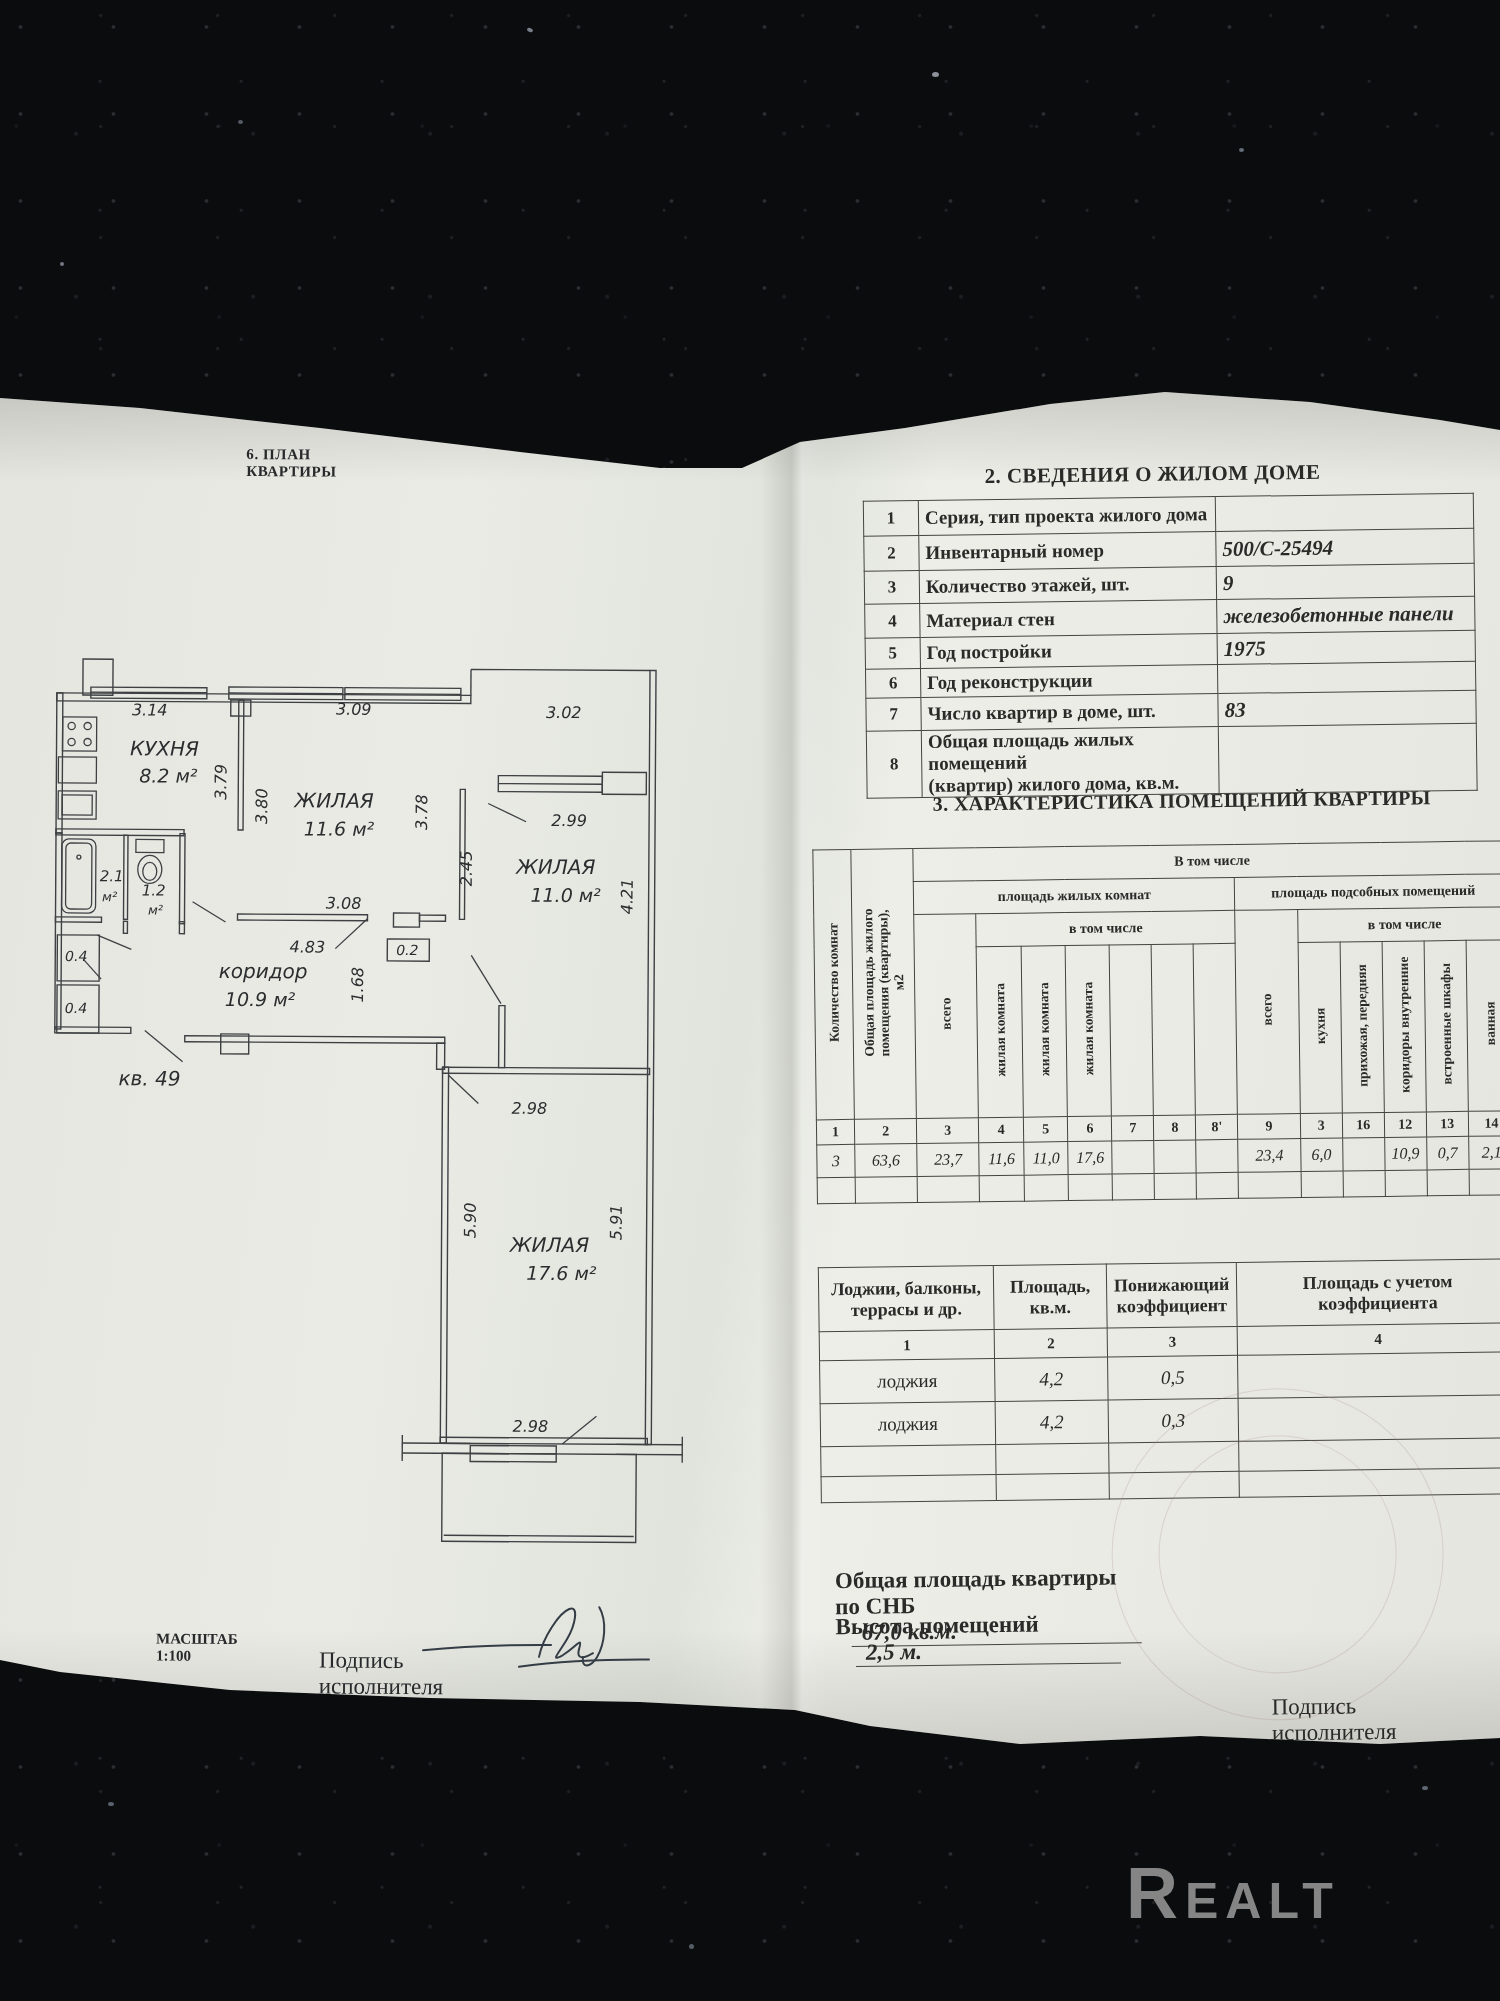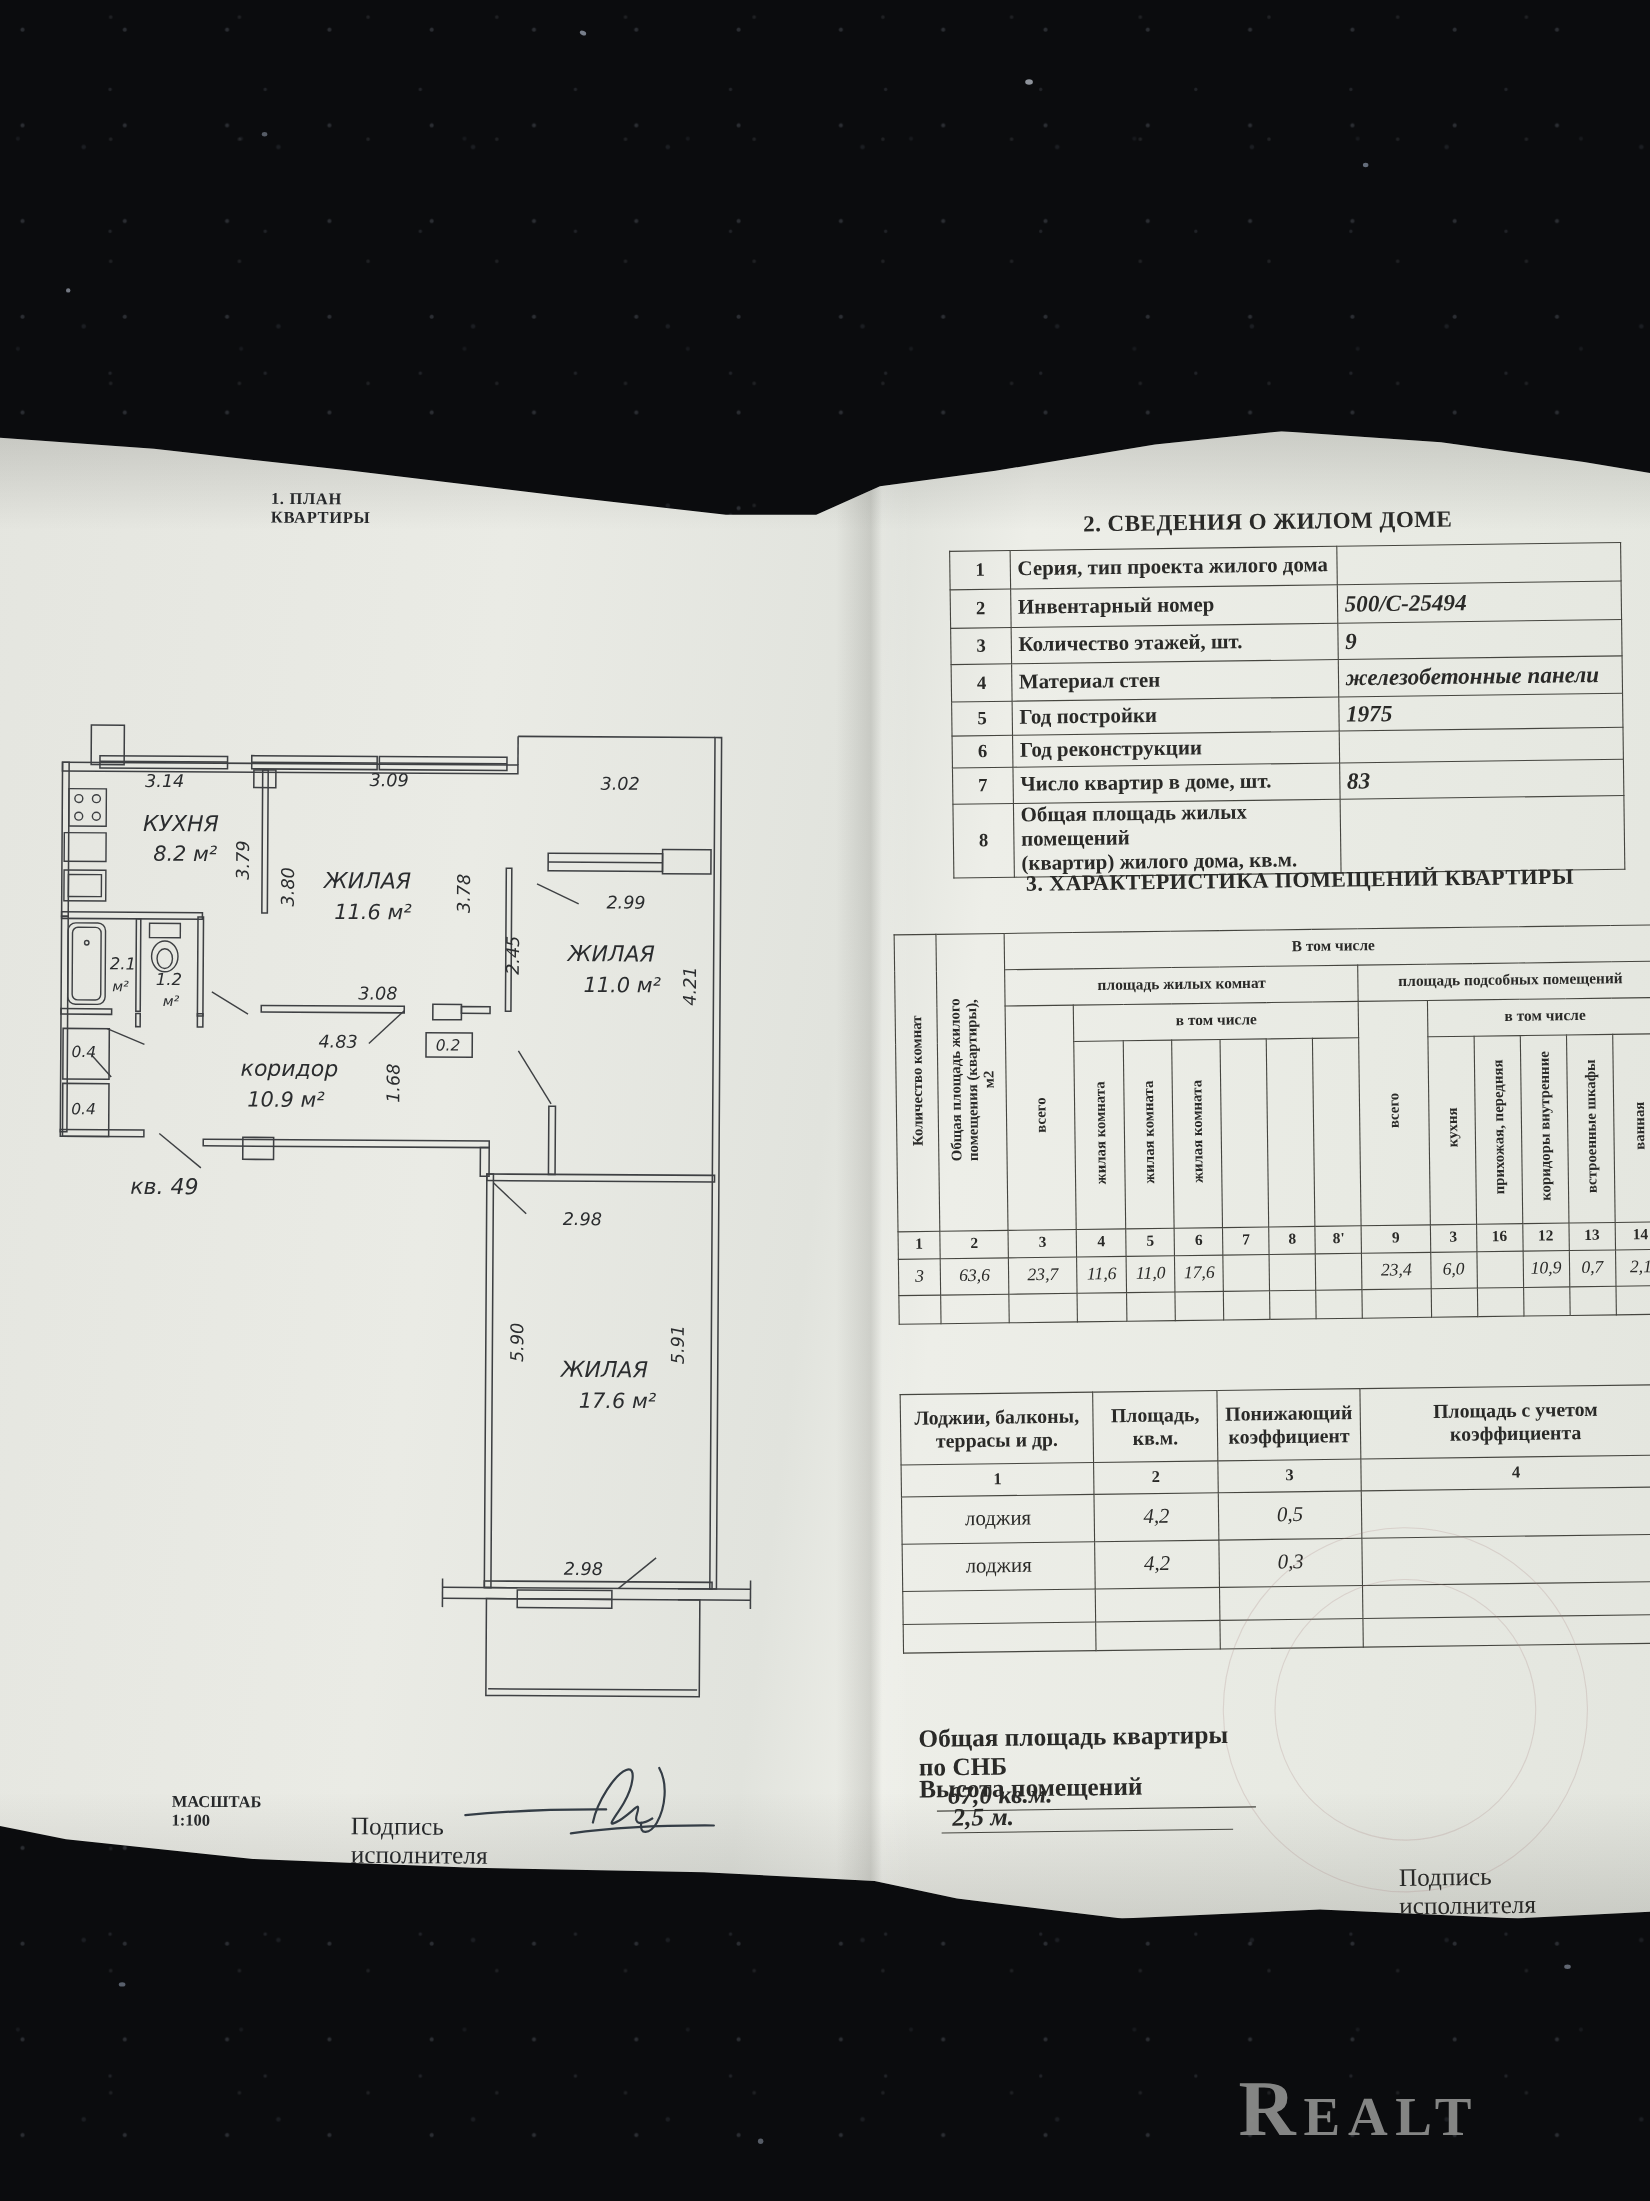--- a/index.html
+++ b/index.html
@@ -48,44 +48,44 @@
   .t4 .r td{height:42px;font-size:19px;}
   .t4 .vali{font-style:italic;font-size:21px;}
   .totline{position:absolute;font-size:23px;font-weight:bold;}
   .fill{display:inline-block;border-bottom:1.6px solid #45453f;font-style:italic;
         text-align:left;padding-left:10px;}
   .stamp{position:absolute;border:1.6px solid rgba(165,125,125,.22);border-radius:50%;}
   .plantitle{position:absolute;left:243px;top:447px;font-size:15px;font-weight:bold;letter-spacing:.6px;}
   .scale{position:absolute;left:160px;top:1632px;font-size:15px;font-weight:bold;}
   .sig-label{position:absolute;left:323px;top:1648px;font-size:23px;}
   .sig-label2{position:absolute;left:1263px;top:1696px;font-size:23px;}
-  .wm{position:absolute;left:1126px;top:1852px;font-family:Liberation Serif, serif;
+  .wm{position:absolute;left:1126px;top:1852px;font-family:Liberation Sans, sans-serif;
       font-size:72px;font-weight:800;color:#8f908e;letter-spacing:7px;
-      font-variant:small-caps;opacity:.92;margin-top:24px;}
+      font-variant:small-caps;opacity:.92;}
   svg text{font-family:"DejaVu Sans",sans-serif;font-style:italic;fill:#2b2d2f;}
 </style>
 </head>
 <body>
 
 <div class="glint" style="left:527px;top:28px;width:6px;height:4px;background:rgba(210,220,240,.55);transform:rotate(25deg);"></div>
 <div class="glint" style="left:932px;top:72px;width:7px;height:5px;background:rgba(230,238,250,.6);"></div>
 <div class="glint" style="left:1239px;top:148px;width:5px;height:4px;background:rgba(190,205,230,.5);"></div>
 <div class="glint" style="left:108px;top:1802px;width:6px;height:4px;background:rgba(185,200,225,.45);"></div>
 <div class="glint" style="left:689px;top:1944px;width:5px;height:5px;background:rgba(200,212,235,.4);"></div>
 <div class="glint" style="left:1422px;top:1786px;width:6px;height:4px;background:rgba(200,212,235,.45);"></div>
 <div class="glint" style="left:238px;top:120px;width:5px;height:4px;background:rgba(200,212,235,.4);"></div>
 <div class="glint" style="left:60px;top:262px;width:4px;height:4px;background:rgba(220,228,245,.5);"></div>
 
 <div class="paper">
   <div class="paper-shade"></div>
   <div class="paper-shade-b"></div>
   <div class="fold"></div>
 
   <div class="lp">
-    <div class="plantitle">1. ПЛАН КВАРТИРЫ</div>
+    <div class="plantitle">6. ПЛАН КВАРТИРЫ</div>
 
     <svg style="position:absolute;left:35px;top:655px;" width="665" height="925" viewBox="0 0 665 925">
       <g fill="none" stroke="#3e4043" stroke-width="1.4">
 
         <rect x="20" y="40" width="414" height="8"></rect>
         <rect x="46" y="6" width="30" height="36"></rect>
         <rect x="20" y="40" width="6" height="140"></rect>
         <rect x="202" y="46" width="5" height="130"></rect>
         <rect x="194" y="46" width="20" height="16"></rect>
         <rect x="20" y="176" width="128" height="6"></rect>

